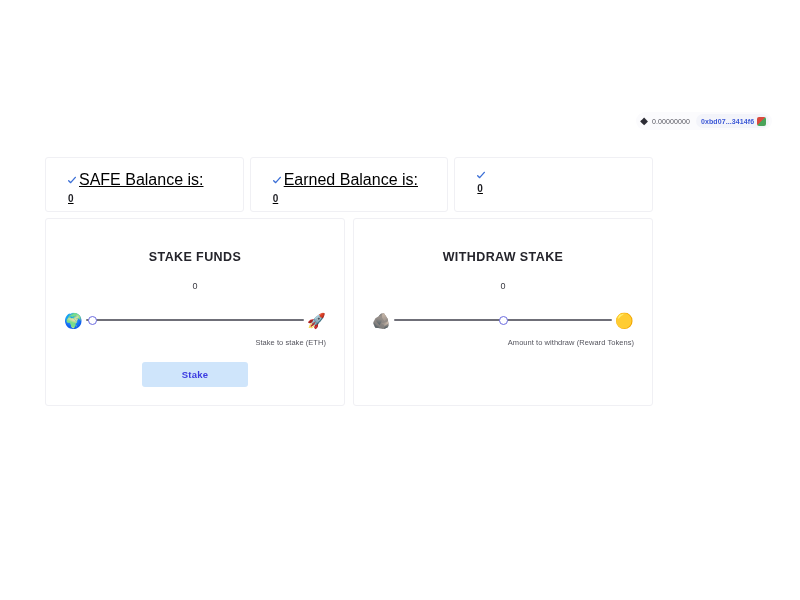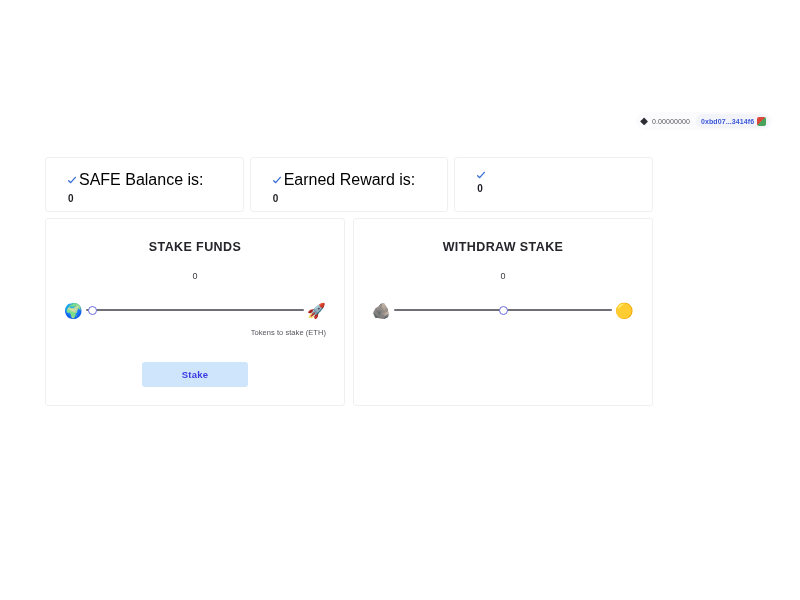--- a/index.html
+++ b/index.html
@@ -75,20 +75,21 @@
   }
 
   
   .balance-row {
     position: absolute;
     left: 45px;
     top: 157px;
     width: 608px;
     display: flex;
     gap: 6px;
+    text-decoration: underline;
   }
   .balance-card {
     flex: 1;
     height: 55px;
     background: #ffffff;
     border: 1px solid #f0f0f4;
     border-radius: 3px;
     box-sizing: border-box;
     padding: 13px 0 0 22px;
   }
@@ -127,21 +128,21 @@
     border-radius: 3px;
     box-sizing: border-box;
     position: relative;
   }
   .panel-title {
     text-align: center;
     font-size: 12.5px;
     font-weight: bold;
     color: #24242b;
     letter-spacing: 0.4px;
-    margin-top: 21px;
+    margin-top: 31px;
   }
   .panel-amount {
     text-align: center;
     font-size: 9px;
     color: #3a3a42;
     margin-top: 17px;
   }
 
   
   .slider-wrap {
@@ -235,21 +236,21 @@
         <span>SAFE Balance is:</span>
       </div>
       <div class="balance-value">0</div>
     </div>
 
     <div class="balance-card">
       <div class="balance-label-line">
         <svg class="check-icon" viewBox="0 0 12 12">
           <path d="M1 7 L4 10 L11 2" fill="none" stroke="#3b6fd6" stroke-width="2" stroke-linecap="round" stroke-linejoin="round"></path>
         </svg>
-        <span>Earned Reward is:</span>
+        <span>Earned Balance is:</span>
       </div>
       <div class="balance-value">0</div>
     </div>
 
     <div class="balance-card">
       <div class="balance-label-line">
         <svg class="check-icon" viewBox="0 0 12 12">
           <path d="M1 7 L4 10 L11 2" fill="none" stroke="#3b6fd6" stroke-width="2" stroke-linecap="round" stroke-linejoin="round"></path>
         </svg>
       </div>
@@ -264,36 +265,37 @@
       <div class="panel-title">STAKE FUNDS</div>
       <div class="panel-amount">0</div>
 
       <div class="slider-wrap">
         <span class="slider-endpoint left">🌍</span>
         <span class="slider-endpoint right">🚀</span>
         <div class="slider-track">
           <div class="slider-handle" id="stake-handle" style="left: 3%;"></div>
         </div>
       </div>
-      <div class="slider-caption">Tokens to stake (ETH)</div>
+      <div class="slider-caption">Stake to stake (ETH)</div>
 
       <div class="action-row">
         <button class="action-btn">Stake</button>
       </div>
     </div>
 
     <div class="panel">
       <div class="panel-title">WITHDRAW STAKE</div>
       <div class="panel-amount">0</div>
 
       <div class="slider-wrap">
         <span class="slider-endpoint left">🪨</span>
         <span class="slider-endpoint right">🟡</span>
         <div class="slider-track">
           <div class="slider-handle" id="withdraw-handle" style="left: 50%;"></div>
         </div>
       </div>
+      <div class="slider-caption">Amount to withdraw (Reward Tokens)</div>
 
     </div>
 
   </div>
 
 </div>
 
 </body></html>

